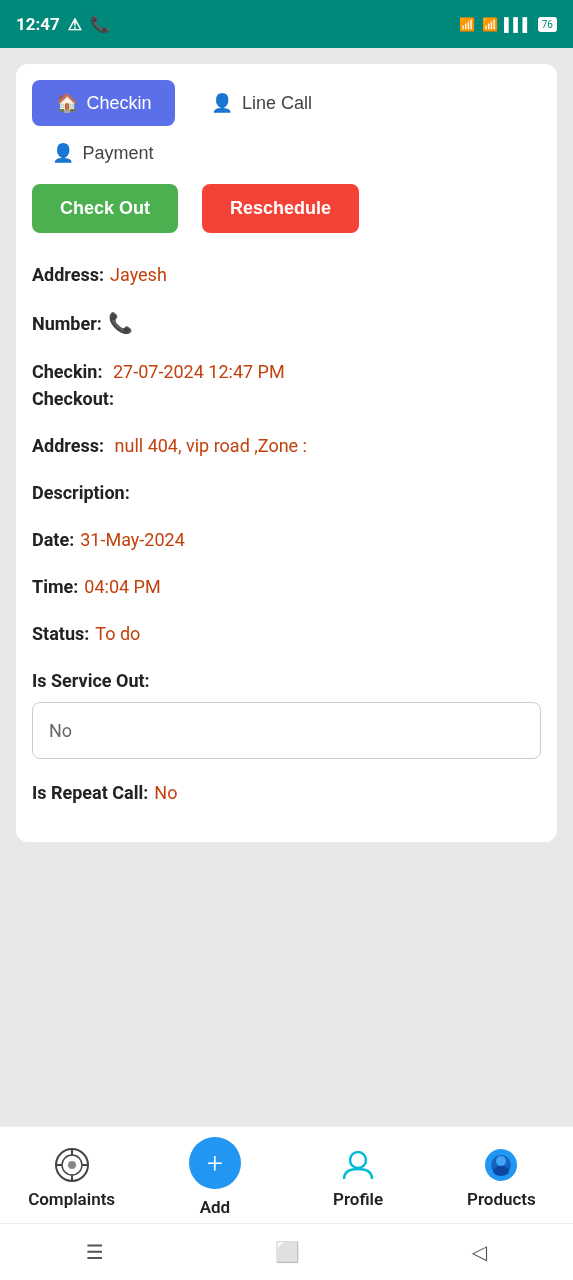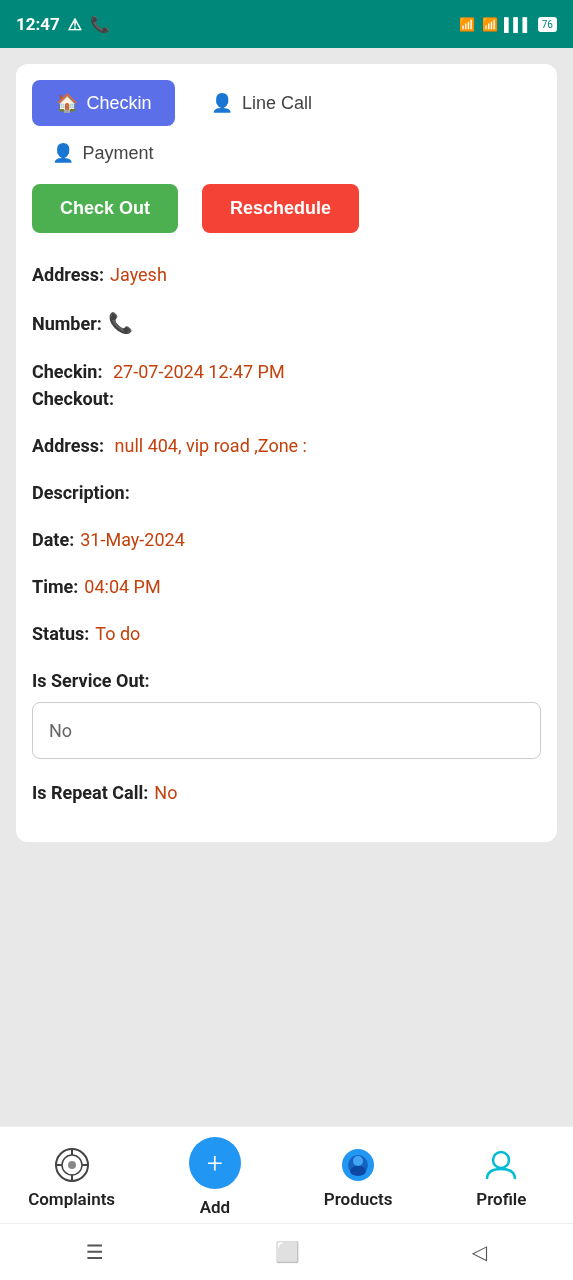--- a/index.html
+++ b/index.html
@@ -384,37 +384,37 @@
   <div class="nav-item">
     <div class="nav-add-btn">
       <span style="font-size:28px;font-weight:300;">+</span>
     </div>
     <span class="nav-label">Add</span>
   </div>
 
   <div class="nav-item">
     <div class="nav-icon">
       <svg width="36" height="36" viewBox="0 0 36 36" fill="none">
+        <circle cx="18" cy="13" r="8" stroke="#00BCD4" stroke-width="2.5" fill="none"></circle>
+        <path d="M4 32 Q4 22 18 22 Q32 22 32 32" stroke="#00BCD4" stroke-width="2.5" fill="none"></path>
+      </svg>
+    </div>
+    <span class="nav-label">Profile</span>
+  </div>
+
+  <div class="nav-item">
+    <div class="nav-icon">
+      <svg width="36" height="36" viewBox="0 0 36 36" fill="none">
         <circle cx="18" cy="18" r="16" fill="#2196F3"></circle>
         <circle cx="18" cy="18" r="10" fill="#1565C0"></circle>
         <circle cx="18" cy="14" r="5" fill="#42A5F5"></circle>
         <ellipse cx="18" cy="24" rx="8" ry="5" fill="#0D47A1"></ellipse>
       </svg>
     </div>
     <span class="nav-label">Products</span>
   </div>
-
-  <div class="nav-item">
-    <div class="nav-icon">
-      <svg width="36" height="36" viewBox="0 0 36 36" fill="none">
-        <circle cx="18" cy="13" r="8" stroke="#00BCD4" stroke-width="2.5" fill="none"></circle>
-        <path d="M4 32 Q4 22 18 22 Q32 22 32 32" stroke="#00BCD4" stroke-width="2.5" fill="none"></path>
-      </svg>
-    </div>
-    <span class="nav-label">Profile</span>
-  </div>
 </div>
 
 <div class="system-nav">
   <div class="sys-nav-btn">☰</div>
   <div class="sys-nav-btn">⬜</div>
   <div class="sys-nav-btn">◁</div>
 </div>
 
 </body></html>

